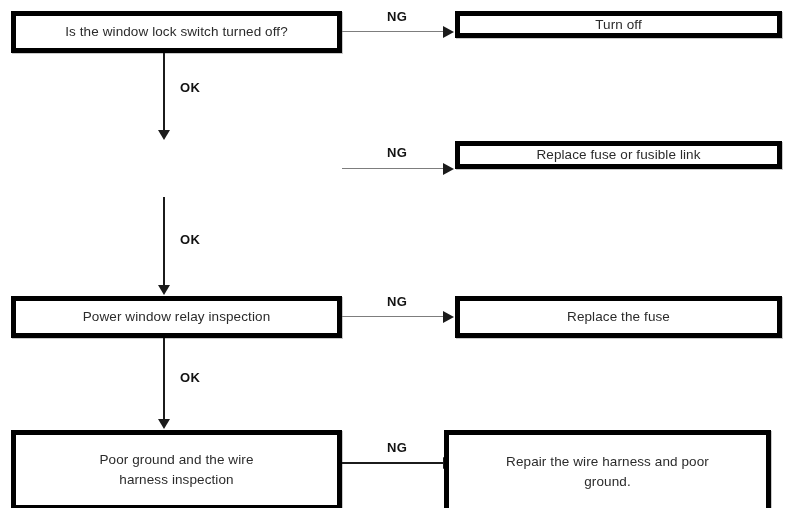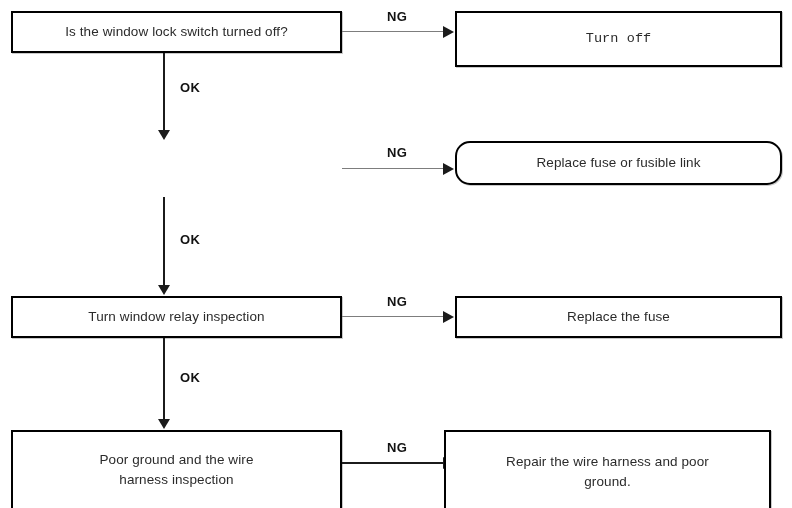--- a/index.html
+++ b/index.html
@@ -16,21 +16,21 @@
     height: 508px;
     background: #ffffff;
     overflow: hidden;
   }
 
   
   .box {
     position: absolute;
     box-sizing: border-box;
     background: #ffffff;
-    border: 2px solid #000000;
+    border: 5px solid #000000;
     box-shadow: 1px 1px 0 0 #c9c9c9;
     display: flex;
     align-items: center;
     justify-content: center;
     text-align: center;
     color: #2b2b2b;
     font-size: 13.5px;
     line-height: 1.45;
     letter-spacing: 0.1px;
     padding: 2px 8px;
@@ -89,43 +89,43 @@
 <div id="canvas">
 
   <div class="box" style="left:11px; top:11px; width:331px; height:42px;">
     <span class="box-text">Is the window lock switch turned off?</span>
   </div>
 
   <div class="hline" style="left:342px; top:31px; width:102px;"></div>
   <div class="harrow" style="left:443px; top:26px;"></div>
   <div class="elabel" style="left:381px; top:9px;">NG</div>
 
-  <div class="box" style="left:455px; top:11px; width:327px; height:56px;font-family:Liberation Mono, monospace;">
+  <div class="box" style="left:455px; top:11px; width:327px; height:27px;">
     <span class="box-text">Turn off</span>
   </div>
 
   <div class="vline" style="left:163px; top:53px; height:78px;"></div>
   <div class="varrow" style="left:158px; top:130px;"></div>
   <div class="elabel" style="left:174px; top:80px;">OK</div>
 
 
   <div class="hline" style="left:342px; top:168px; width:102px;"></div>
   <div class="harrow" style="left:443px; top:163px;"></div>
   <div class="elabel" style="left:381px; top:145px;">NG</div>
 
-  <div class="box" style="left:455px; top:141px; width:327px; height:44px;border-radius:15px;">
+  <div class="box" style="left:455px; top:141px; width:327px; height:28px;">
     <span class="box-text">Replace fuse or fusible link</span>
   </div>
 
   <div class="vline" style="left:163px; top:197px; height:89px;"></div>
   <div class="varrow" style="left:158px; top:285px;"></div>
   <div class="elabel" style="left:174px; top:232px;">OK</div>
 
   <div class="box" style="left:11px; top:296px; width:331px; height:42px;">
-    <span class="box-text">Turn window relay inspection</span>
+    <span class="box-text">Power window relay inspection</span>
   </div>
 
   <div class="hline" style="left:342px; top:316px; width:102px;"></div>
   <div class="harrow" style="left:443px; top:311px;"></div>
   <div class="elabel" style="left:381px; top:294px;">NG</div>
 
   <div class="box" style="left:455px; top:296px; width:327px; height:42px;">
     <span class="box-text">Replace the fuse</span>
   </div>
 

